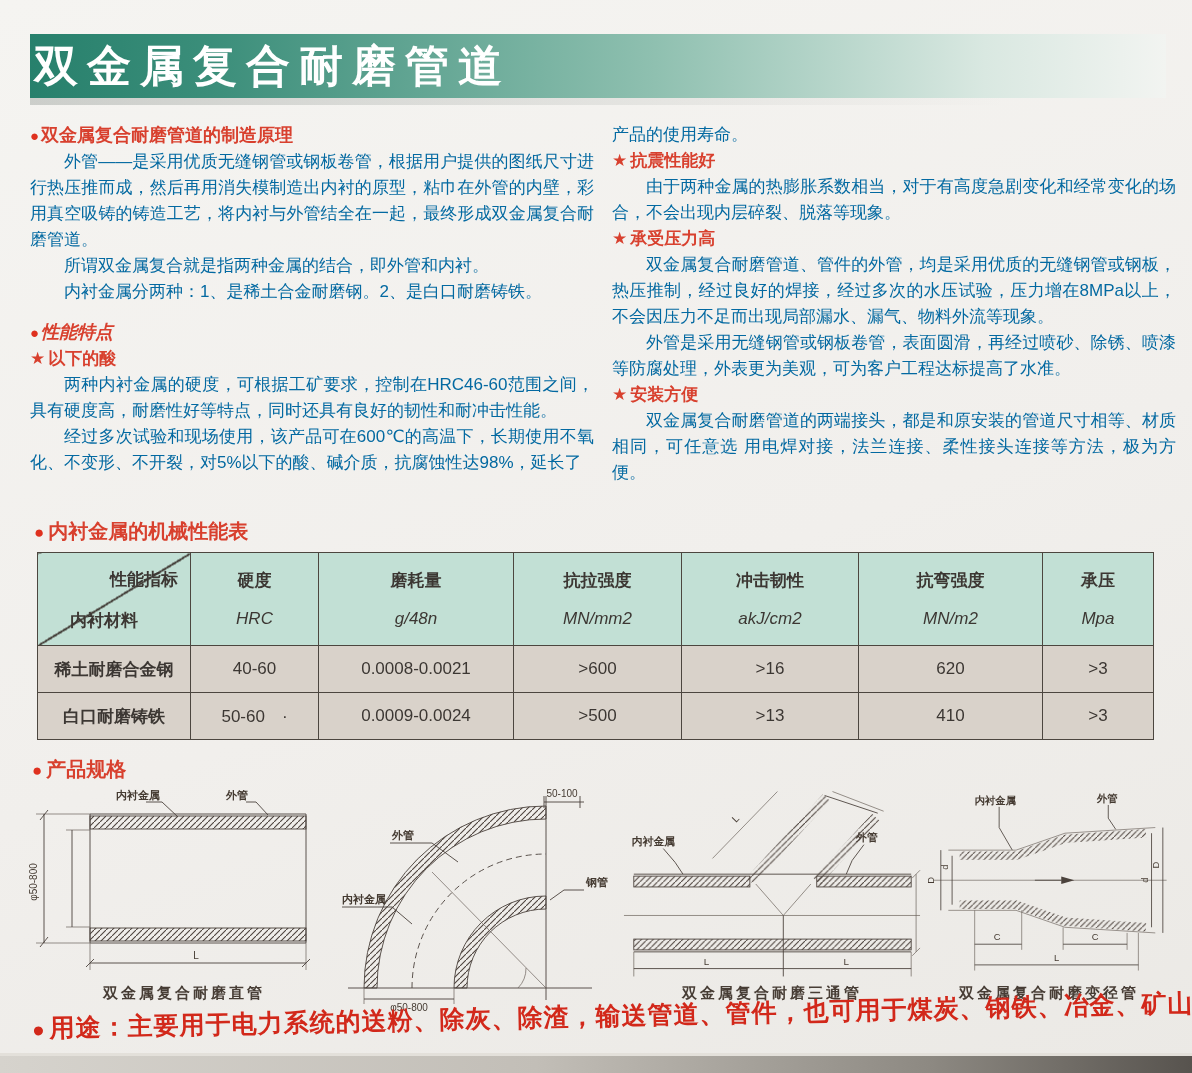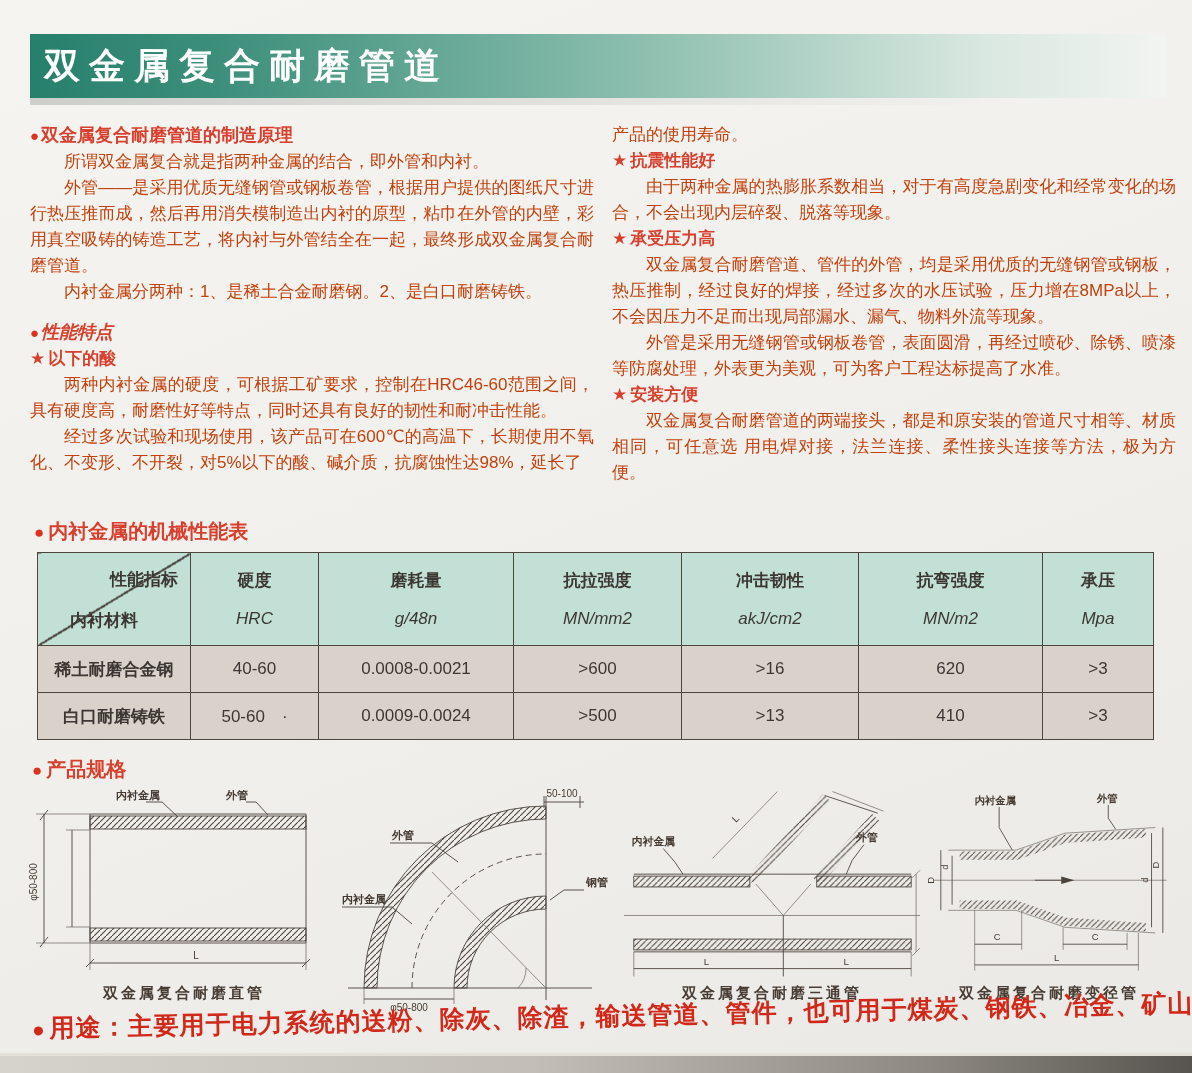--- a/index.html
+++ b/index.html
@@ -15,32 +15,32 @@
   .banner{
     position:absolute;left:30px;top:34px;width:1136px;height:64px;
     background:linear-gradient(to right,#27806c 0%,#3b8e7a 16%,#8fc0b0 55%,#d9e8e1 84%,#f2f4f1 100%);
     display:flex;align-items:center;
   }
   .banner::after{
     content:"";position:absolute;left:0;right:14%;bottom:-7px;height:7px;
     background:linear-gradient(to right,rgba(110,120,115,.30),rgba(110,120,115,0));
   }
   .banner-title{
-    color:#ffffff;font-size:36px;font-weight:bold;letter-spacing:9px;
-    padding-left:14px;white-space:nowrap;
+    color:#ffffff;font-size:44px;font-weight:bold;letter-spacing:9px;
+    padding-left:4px;white-space:nowrap;
   }
 
   
   .cols{position:absolute;left:30px;top:122px;width:1146px;display:flex;gap:18px;}
   .col{width:50%;}
   .sec-header{color:#d8402e;font-weight:bold;font-size:18px;line-height:27px;white-space:nowrap;}
   .sec-header .bullet{font-size:15px;margin-right:2px;color:#df311f;}
   .star-line{color:#d8402e;font-weight:bold;font-size:17px;line-height:26px;white-space:nowrap;}
   .star-line .star{margin-right:3px;}
-  .body-text{font-size:17px;line-height:26px;color:#c2410c;text-align:justify;}
+  .body-text{font-size:17px;line-height:26px;color:#0369a1;text-align:justify;}
   .indent{text-indent:2em;}
   .gap-top{margin-top:14px;font-style:italic;}
 
   
   .tbl-title{position:absolute;left:34px;top:518px;color:#d8402e;font-weight:bold;font-size:20px;}
   .tbl-title .bullet{font-size:17px;margin-right:4px;color:#df311f;}
   table.perf{
     position:absolute;left:37px;top:552px;border-collapse:collapse;table-layout:fixed;
     width:1116px;font-size:17px;color:#3c3733;
   }
@@ -92,22 +92,22 @@
 
 <div class="page">
 
   <div class="banner">
     <div class="banner-title">双金属复合耐磨管道</div>
   </div>
 
   <div class="cols">
     <div class="col">
       <div class="sec-header"><span class="bullet">●</span><span>双金属复合耐磨管道的制造原理</span></div>
+      <div class="body-text indent">外管——是采用优质无缝钢管或钢板卷管，根据用户提供的图纸尺寸进行热压推而成，然后再用消失模制造出内衬的原型，粘巾在外管的内壁，彩用真空吸铸的铸造工艺，将内衬与外管结全在一起，最终形成双金属复合耐磨管道。</div>
       <div class="body-text indent">所谓双金属复合就是指两种金属的结合，即外管和内衬。</div>
-      <div class="body-text indent">外管——是采用优质无缝钢管或钢板卷管，根据用户提供的图纸尺寸进行热压推而成，然后再用消失模制造出内衬的原型，粘巾在外管的内壁，彩用真空吸铸的铸造工艺，将内衬与外管结全在一起，最终形成双金属复合耐磨管道。</div>
       <div class="body-text indent">内衬金属分两种：1、是稀土合金耐磨钢。2、是白口耐磨铸铁。</div>
       <div class="sec-header gap-top"><span class="bullet">●</span><span>性能特点</span></div>
       <div class="star-line"><span class="star">★</span><span>以下的酸</span></div>
       <div class="body-text indent">两种内衬金属的硬度，可根据工矿要求，控制在HRC46-60范围之间，具有硬度高，耐磨性好等特点，同时还具有良好的韧性和耐冲击性能。</div>
       <div class="body-text indent">经过多次试验和现场使用，该产品可在600℃的高温下，长期使用不氧化、不变形、不开裂，对5%以下的酸、碱介质，抗腐蚀性达98%，延长了</div>
     </div>
     <div class="col">
       <div class="body-text">产品的使用寿命。</div>
       <div class="star-line"><span class="star">★</span><span>抗震性能好</span></div>
       <div class="body-text indent">由于两种金属的热膨胀系数相当，对于有高度急剧变化和经常变化的场合，不会出现内层碎裂、脱落等现象。</div>

